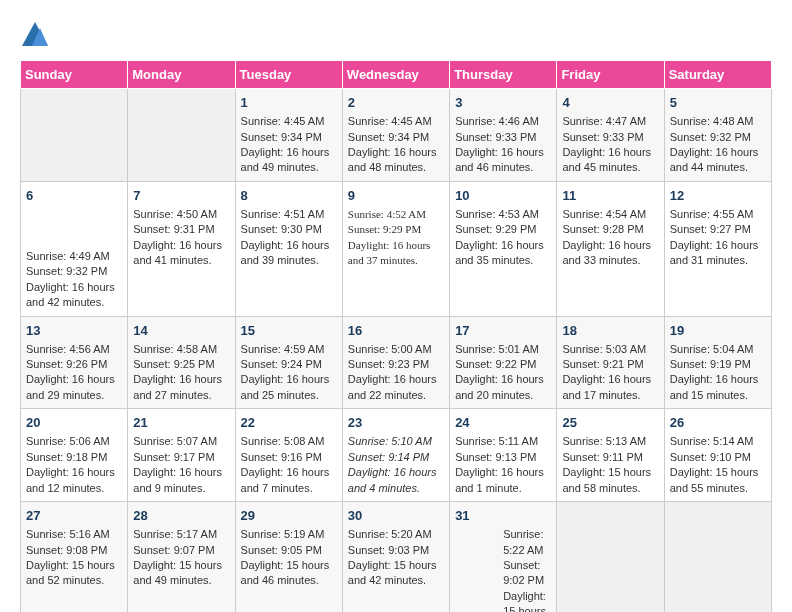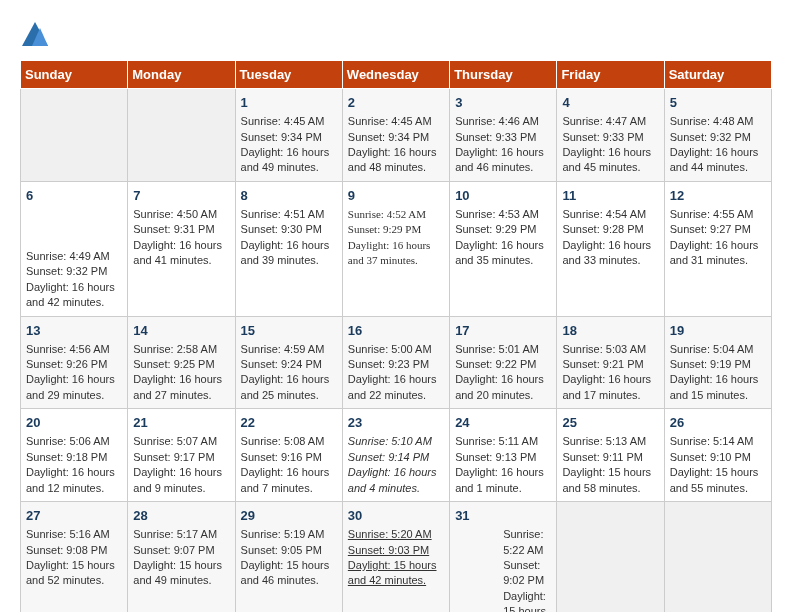--- a/index.html
+++ b/index.html
@@ -48,21 +48,21 @@
       font-size: 16px;
       color: #444;
       font-weight: normal;
     }
     .calendar {
       width: 100%;
       border-collapse: collapse;
       font-size: 11px;
     }
     .calendar thead tr th {
-      background: #c2410c;
+      background: #ec4899;
       color: #fff;
       padding: 6px 4px;
       text-align: left;
       font-size: 13px;
       font-weight: bold;
       border: 1px solid #fff;
     }
     .calendar tbody tr td {
       vertical-align: top;
       padding: 5px 5px;
@@ -207,21 +207,21 @@
       </tr>
       <tr>
         <td>
           <span class="day-num">13</span>
           <div class="day-info" style="white-space: pre-line;">Sunrise: 4:56 AM
 Sunset: 9:26 PM
 Daylight: 16 hours and 29 minutes.</div>
         </td>
         <td>
           <span class="day-num">14</span>
-          <div class="day-info" style="white-space: pre-line;">Sunrise: 2:58 AM
+          <div class="day-info" style="white-space: pre-line;">Sunrise: 4:58 AM
 Sunset: 9:25 PM
 Daylight: 16 hours and 27 minutes.</div>
         </td>
         <td>
           <span class="day-num">15</span>
           <div class="day-info" style="white-space: pre-line;">Sunrise: 4:59 AM
 Sunset: 9:24 PM
 Daylight: 16 hours and 25 minutes.</div>
         </td>
         <td>
@@ -307,21 +307,21 @@
 Daylight: 15 hours and 49 minutes.</div>
         </td>
         <td>
           <span class="day-num">29</span>
           <div class="day-info" style="white-space: pre-line;">Sunrise: 5:19 AM
 Sunset: 9:05 PM
 Daylight: 15 hours and 46 minutes.</div>
         </td>
         <td>
           <span class="day-num">30</span>
-          <div class="day-info" style="white-space: pre-line; text-decoration: underline;">Sunrise: 5:20 AM
+          <div class="day-info" style="white-space: pre-line;">Sunrise: 5:20 AM
 Sunset: 9:03 PM
 Daylight: 15 hours and 42 minutes.</div>
         </td>
         <td>
           <span class="day-num">31</span>
           <div class="day-info" style="white-space: pre-line; margin-left: 48px;">Sunrise: 5:22 AM
 Sunset: 9:02 PM
 Daylight: 15 hours and 39 minutes.</div>
         </td>
         <td class="empty-cell"></td>

